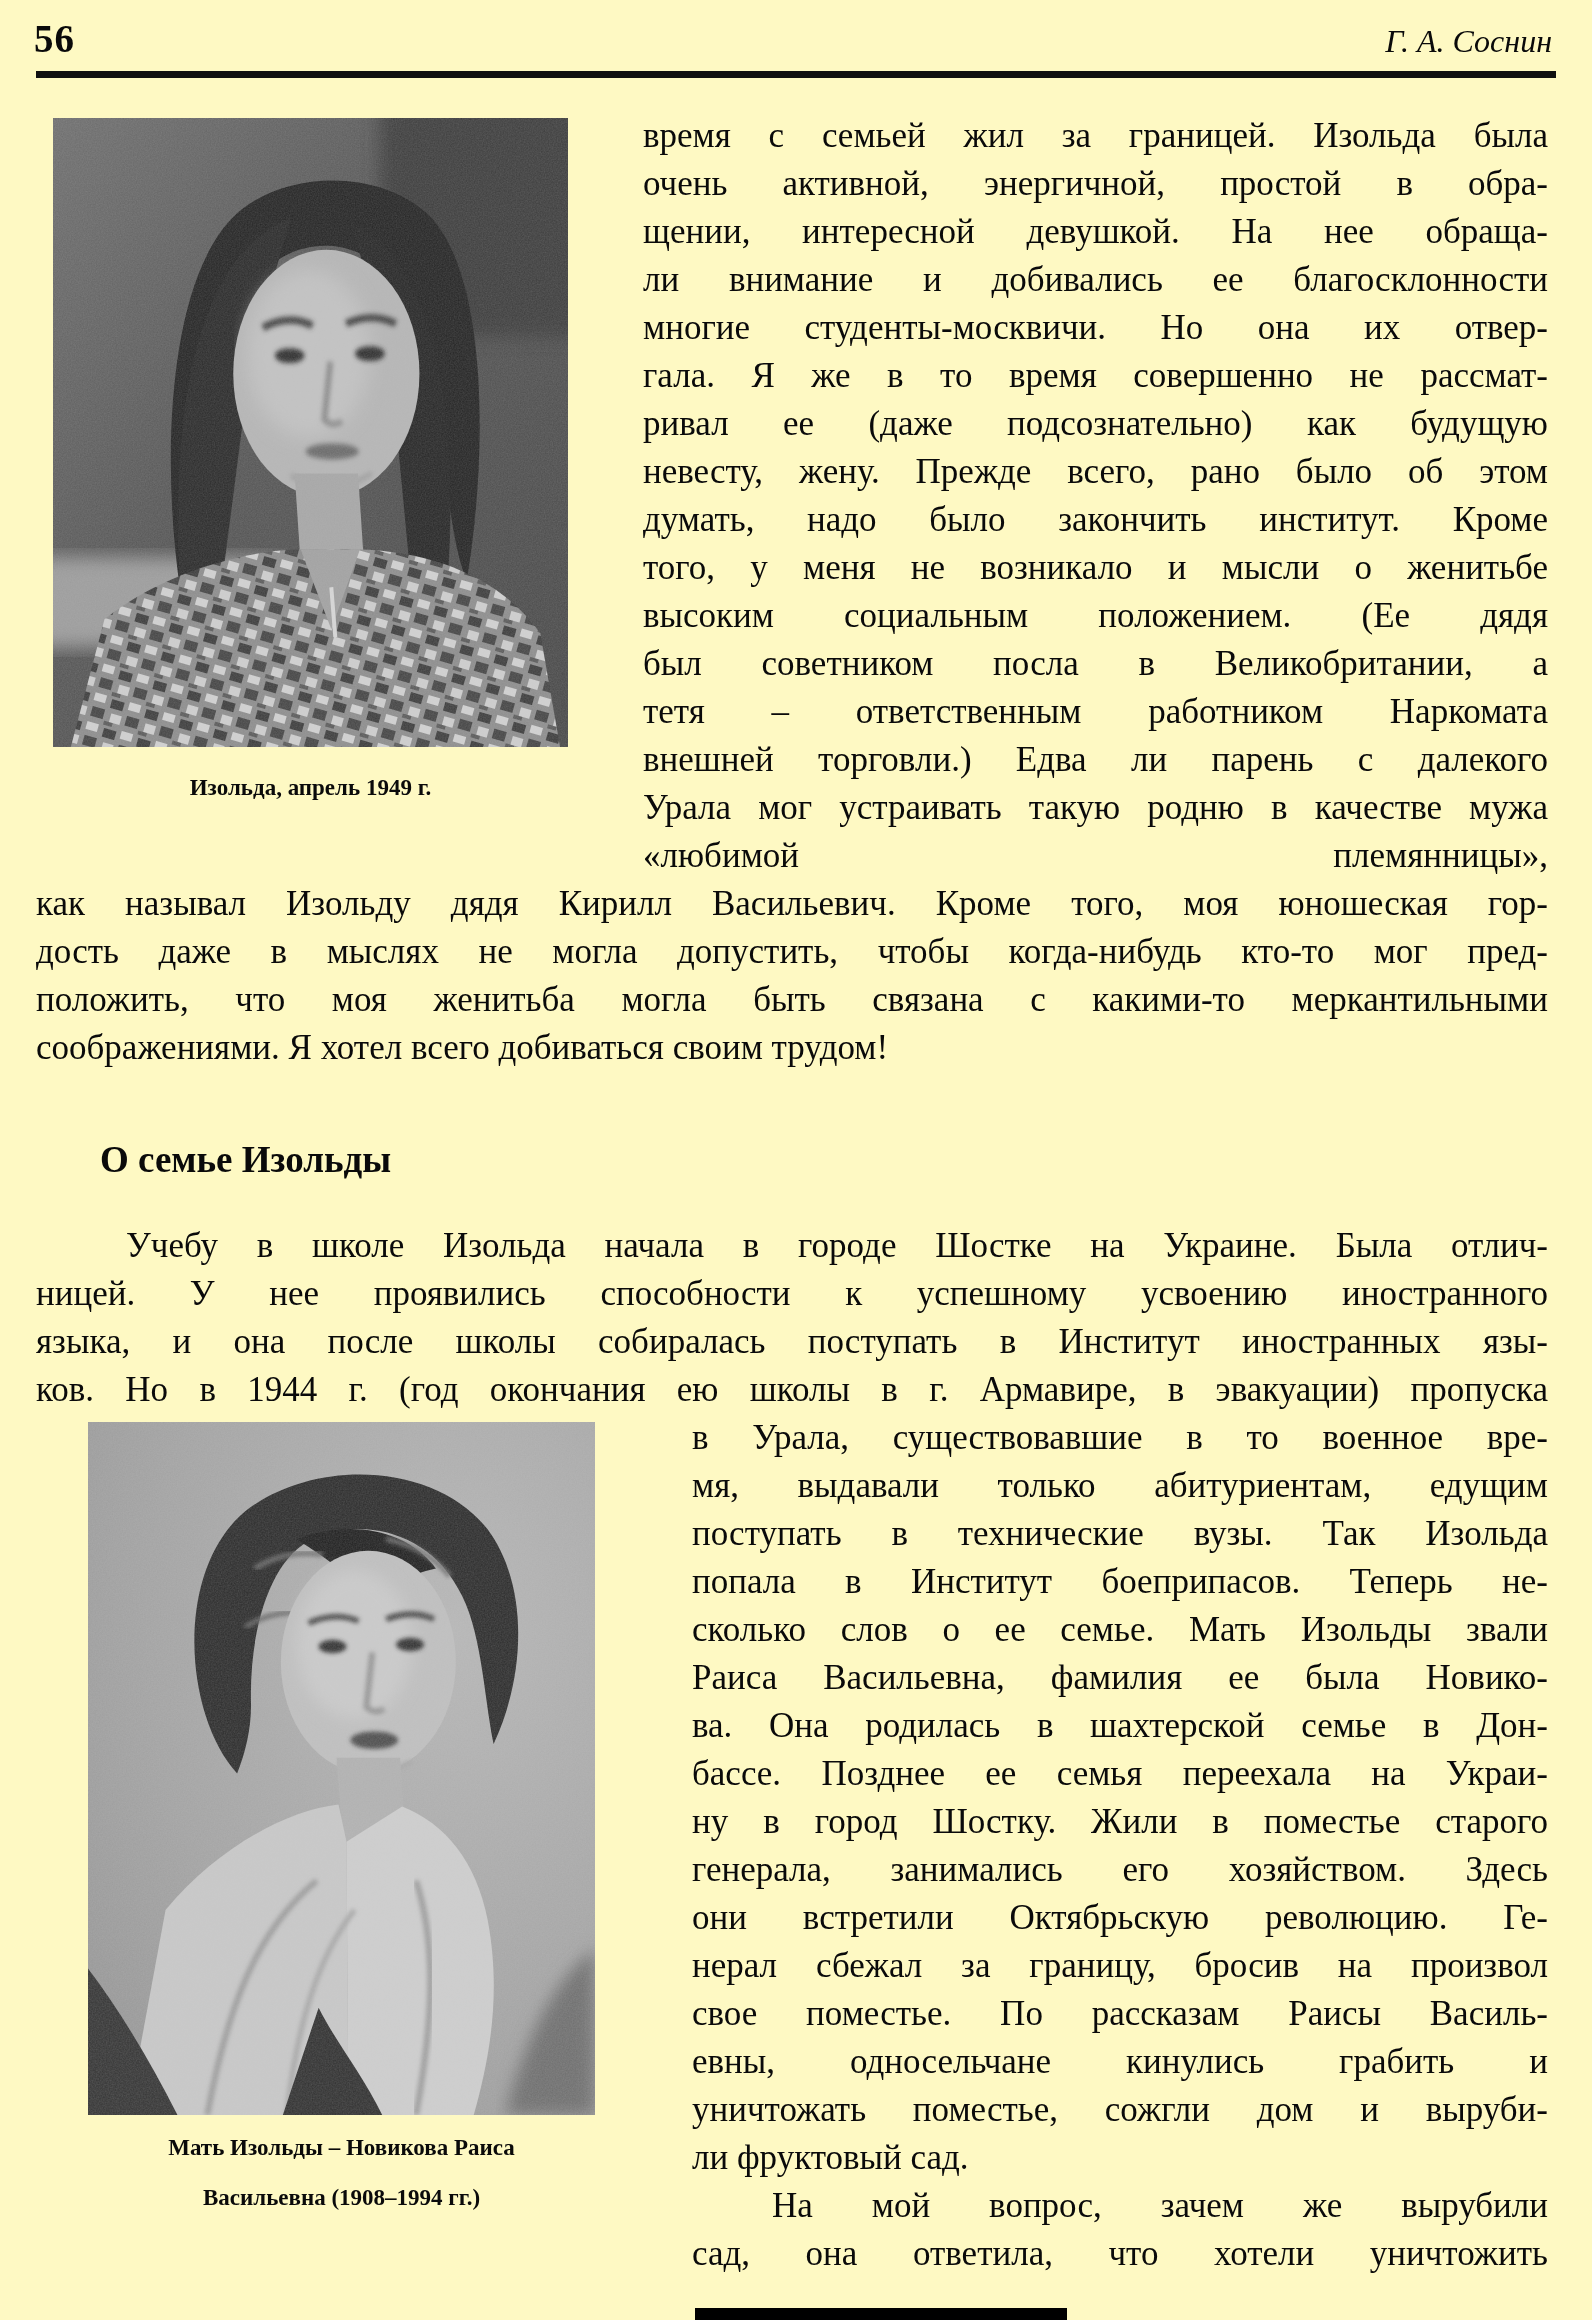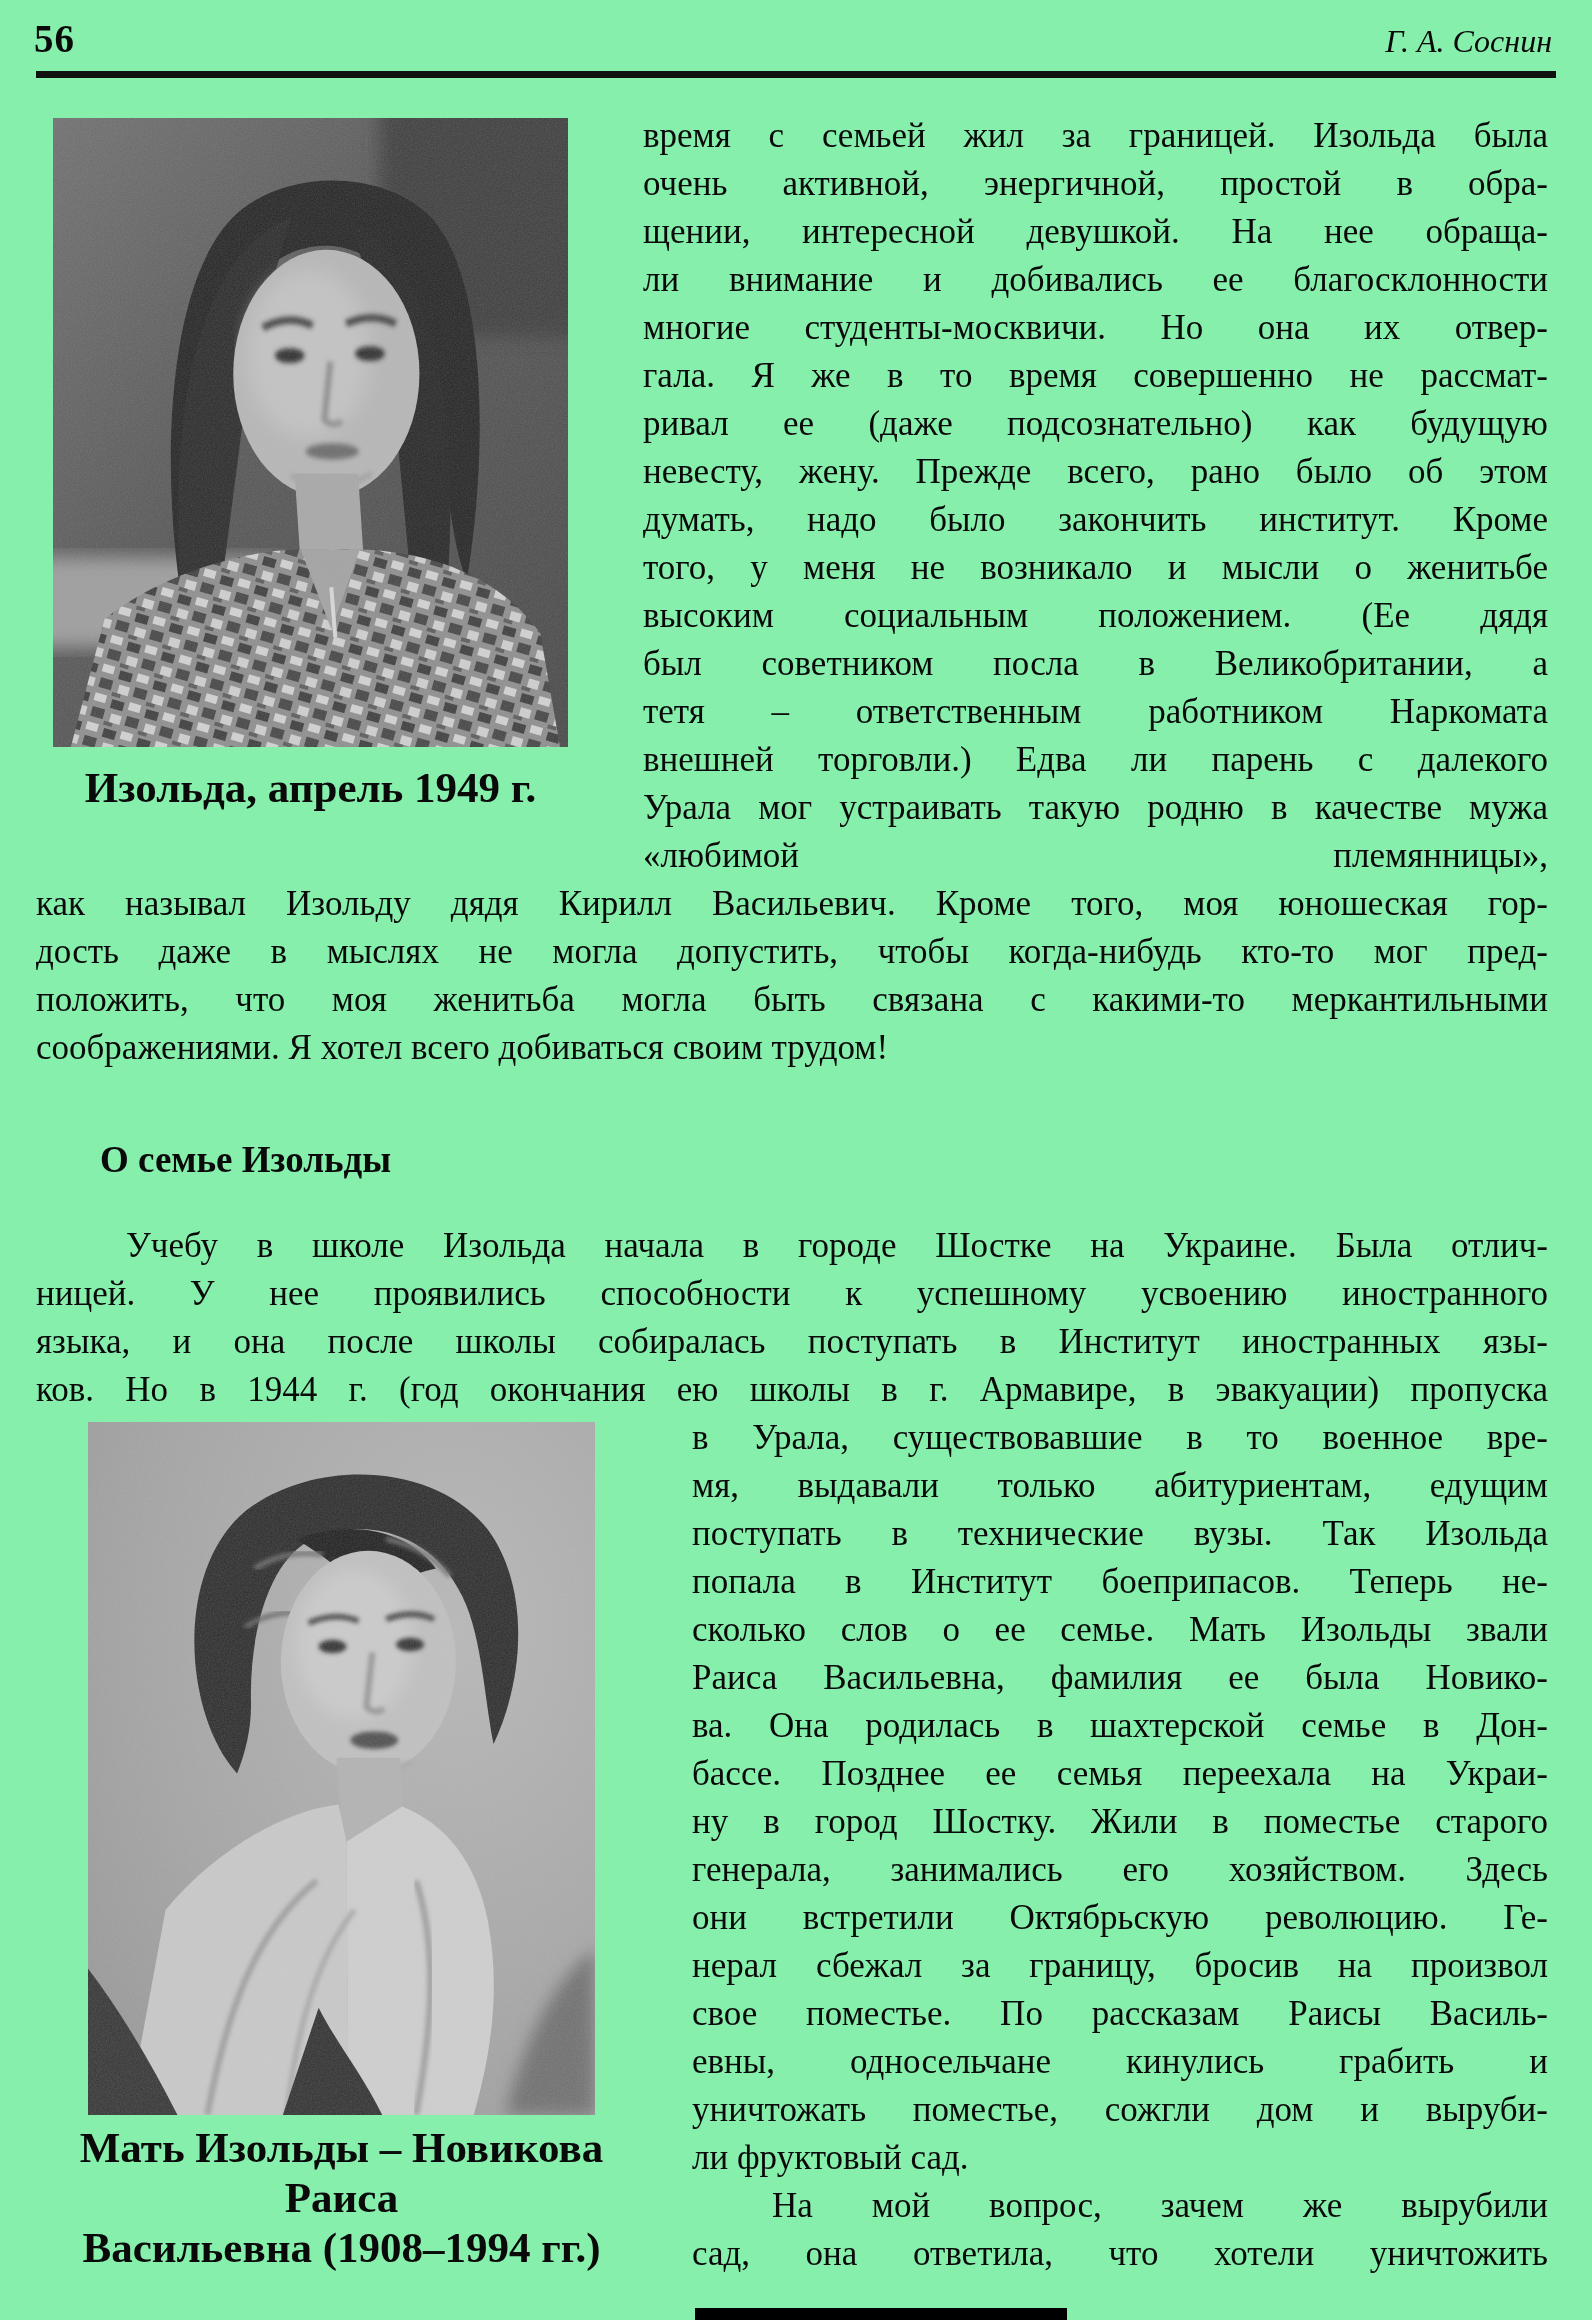--- a/index.html
+++ b/index.html
@@ -1,20 +1,20 @@
 <!DOCTYPE html>
 <html lang="ru"><head>
 <meta charset="utf-8">
 <style>
   html,body { margin:0; padding:0; background:#e8e8e8; }
   .page {
     position:relative;
     width:1592px; height:2320px;
     margin:0 auto;
-    background:#86efac;
+    background:#fef9c3;
     color:#0a0a0a;
     font-family:"Liberation Serif","DejaVu Serif",serif;
     overflow:hidden;
   }
   
   .header {
     display:flex; justify-content:space-between; align-items:baseline;
     margin:16px 40px 0 34px;
   }
   .page-num { font-size:39px; font-weight:bold; letter-spacing:1px; }
@@ -32,21 +32,21 @@
 
   
   .photo-block { float:left; }
   .photo-block-1 { width:549px; margin:6px 58px 20px 0; }
   .photo-block-2 { width:611px; margin:8px 45px 0 0; min-height:854px; }
   .photo-frame-1 { width:515px; height:629px; margin:0 auto; }
   .photo-frame-2 { width:507px; height:693px; margin:0 0 0 52px; }
   .photo-frame-1 svg, .photo-frame-2 svg { display:block; width:100%; height:100%; }
   .caption {
     font-weight:bold; text-align:center;
-    font-size:43px; line-height:50px;
+    font-size:23px; line-height:50px;
   }
   .caption-1 { margin-top:16px; }
   .caption-2 { margin-top:8px; }
 
   .section-heading {
     font-weight:bold; font-size:37px;
     margin:64px 0 16px 64px;
     clear:both;
   }
   .para-2a { margin-top:38px; }

